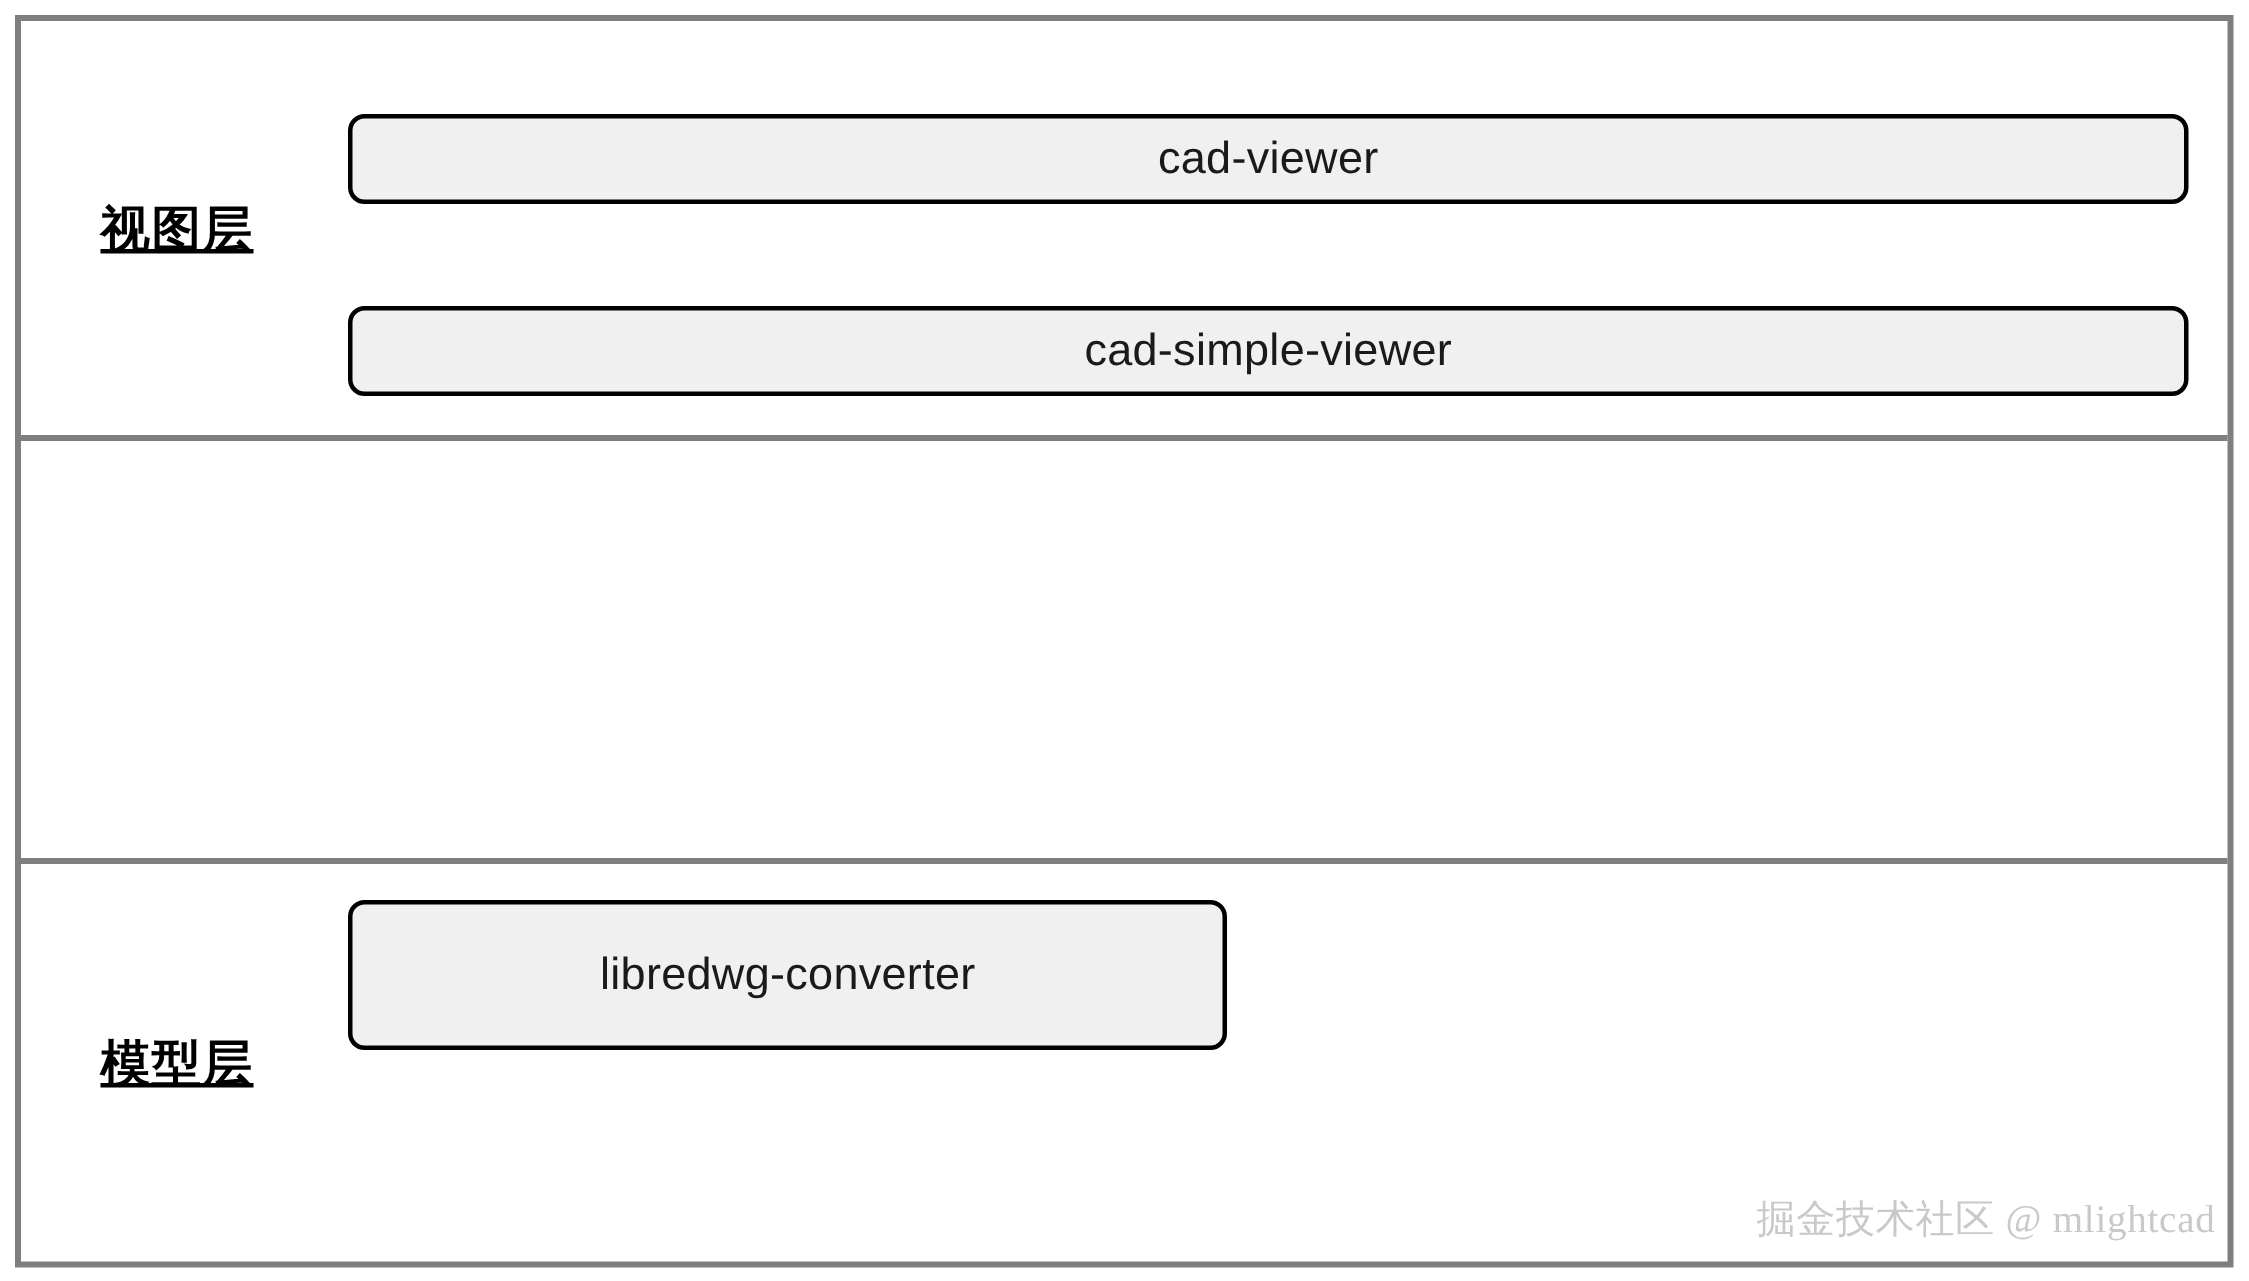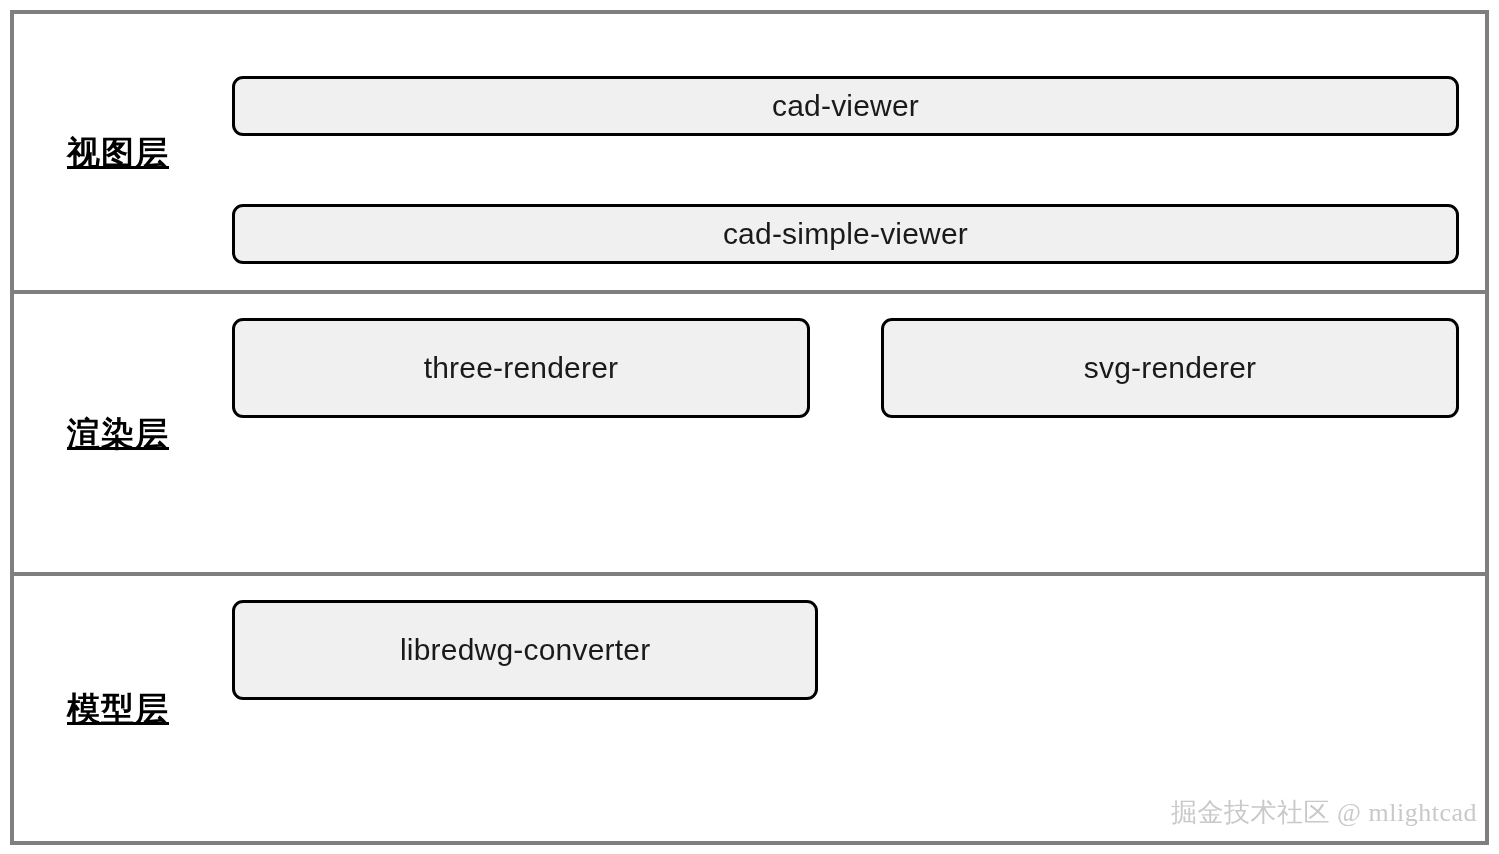--- a/index.html
+++ b/index.html
@@ -135,29 +135,21 @@
       <div class="box-row">
         <div class="node-box full">cad-viewer</div>
       </div>
       <div class="box-row">
         <div class="node-box full">cad-simple-viewer</div>
       </div>
     </div>
   </div>
 
   <div class="layer-row r1">
-    <div class="layer-label-cell">
-      <span class="layer-label">渲染层</span>
-    </div>
     <div class="layer-content">
-      <div class="box-row">
-        <div class="node-box half-left">three-renderer</div>
-        <div class="spacer"></div>
-        <div class="node-box half-right">svg-renderer</div>
-      </div>
     </div>
   </div>
 
   <div class="layer-row r2">
     <div class="layer-label-cell">
       <span class="layer-label">模型层</span>
     </div>
     <div class="layer-content">
       <div class="box-row">
         <div class="node-box half-left">libredwg-converter</div>

